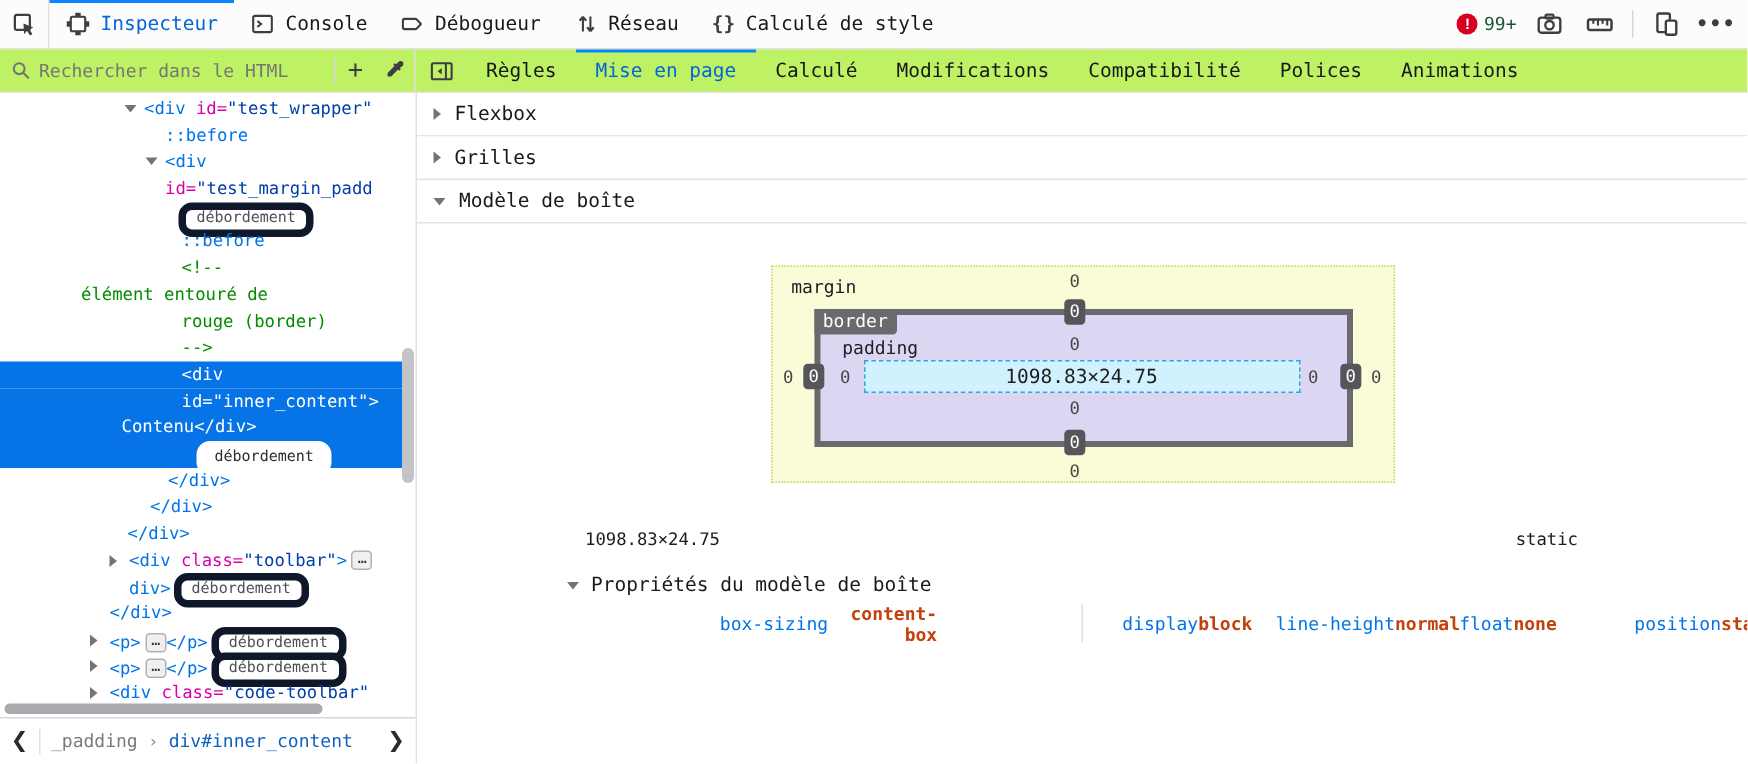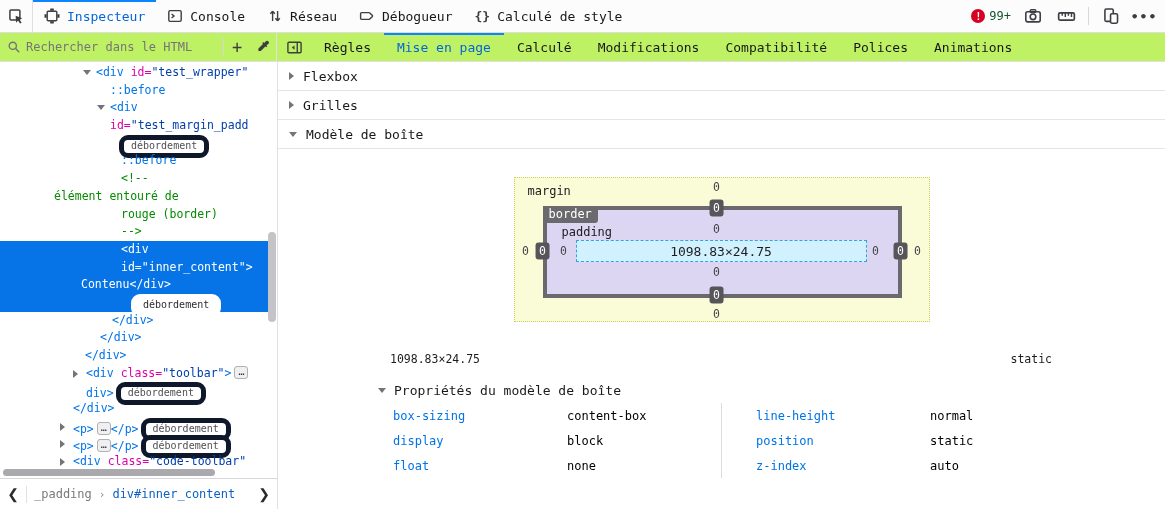--- a/index.html
+++ b/index.html
@@ -101,26 +101,26 @@
   .bm-label.l-padding { left:48px; top:48px; }
   .bm-val { position:absolute; transform:translate(-50%,-50%); font-size:11.5px; color:#46464a; cursor:pointer; }
   .bm-badge { position:absolute; transform:translate(-50%,-50%); font-size:11.5px; color:#fff;
     background:#55555a; border-radius:3px; padding:1px 4px 2px; cursor:pointer; }
 
   .size-row { display:flex; justify-content:space-between; margin-top:30px; padding:0 113px 0 112px;
     font-size:11.5px; color:#1c1c1e; }
   .props-header { display:flex; align-items:center; gap:8px; margin-top:17px; padding-left:100px;
     font-size:13px; color:#1a1a1c; cursor:pointer; }
   .props { display:flex; margin-top:5px; }
-  .props-col { display:flex; flex-direction:column; }
+  .props-col { display:flex; flex-direction:row;text-align:right; }
   .props-col.c0 { width:443px; padding-left:115px; }
   .props-col.c1 { flex:1; border-left:1px solid #dcdce0; padding-left:34px; }
   .prop-row { display:flex; align-items:center; height:25px; font-size:12px; }
   .prop-name { width:174px; color:#0074e8; }
-  .prop-val { color:#000000; }
+  .prop-val { color:#c2410c;font-weight:bold; }
 
   svg { display:block; }
 </style>
 </head>
 <body>
 
 <div id="app">
 
   <div class="top-toolbar">
     <div class="pick-btn">
@@ -139,30 +139,30 @@
         </div>
         <div class="tab">
           <svg width="16" height="16" viewBox="0 0 16 16">
             <rect x="1.8" y="2.6" width="12.4" height="10.8" rx="1.4" fill="none" stroke="#3d3d42" stroke-width="1.4"></rect>
             <path d="M4.6 6 L7 8 L4.6 10" fill="none" stroke="#3d3d42" stroke-width="1.4"></path>
           </svg>
           <span>Console</span>
         </div>
         <div class="tab">
           <svg width="16" height="16" viewBox="0 0 16 16">
+            <path d="M2.6 4.6 h7.2 a1.4 1.4 0 0 1 1 .4 l2.6 2.6 a.6.6 0 0 1 0 .8 l-2.6 2.6 a1.4 1.4 0 0 1-1 .4 H2.6 a1 1 0 0 1-1-1 V5.6 a1 1 0 0 1 1-1 z" fill="none" stroke="#3d3d42" stroke-width="1.4"></path>
+          </svg>
+          <span>Débogueur</span>
+        </div>
+        <div class="tab">
+          <svg width="16" height="16" viewBox="0 0 16 16">
             <path d="M5.6 13 V3.6 M5.6 3.2 L3.4 5.8 M5.6 3.2 L7.8 5.8" fill="none" stroke="#3d3d42" stroke-width="1.4"></path>
             <path d="M10.6 3 v9.4 M10.6 12.8 L8.4 10.2 M10.6 12.8 L12.8 10.2" fill="none" stroke="#3d3d42" stroke-width="1.4"></path>
           </svg>
           <span>Réseau</span>
-        </div>
-        <div class="tab">
-          <svg width="16" height="16" viewBox="0 0 16 16">
-            <path d="M2.6 4.6 h7.2 a1.4 1.4 0 0 1 1 .4 l2.6 2.6 a.6.6 0 0 1 0 .8 l-2.6 2.6 a1.4 1.4 0 0 1-1 .4 H2.6 a1 1 0 0 1-1-1 V5.6 a1 1 0 0 1 1-1 z" fill="none" stroke="#3d3d42" stroke-width="1.4"></path>
-          </svg>
-          <span>Débogueur</span>
         </div>
         <div class="tab">
           <span class="glyph">{}</span>
           <span>Calculé de style</span>
         </div>
       </div>
     <div class="toolbar-right">
       <div class="err-badge">
         <span class="err-circle">!</span>
         <span class="err-count">99+</span>

